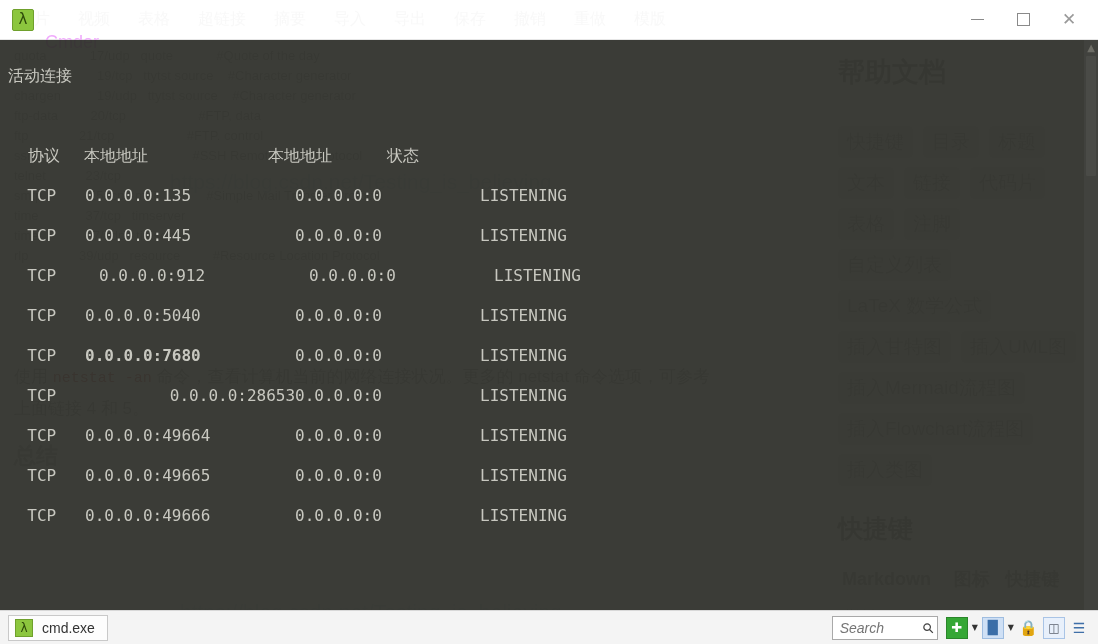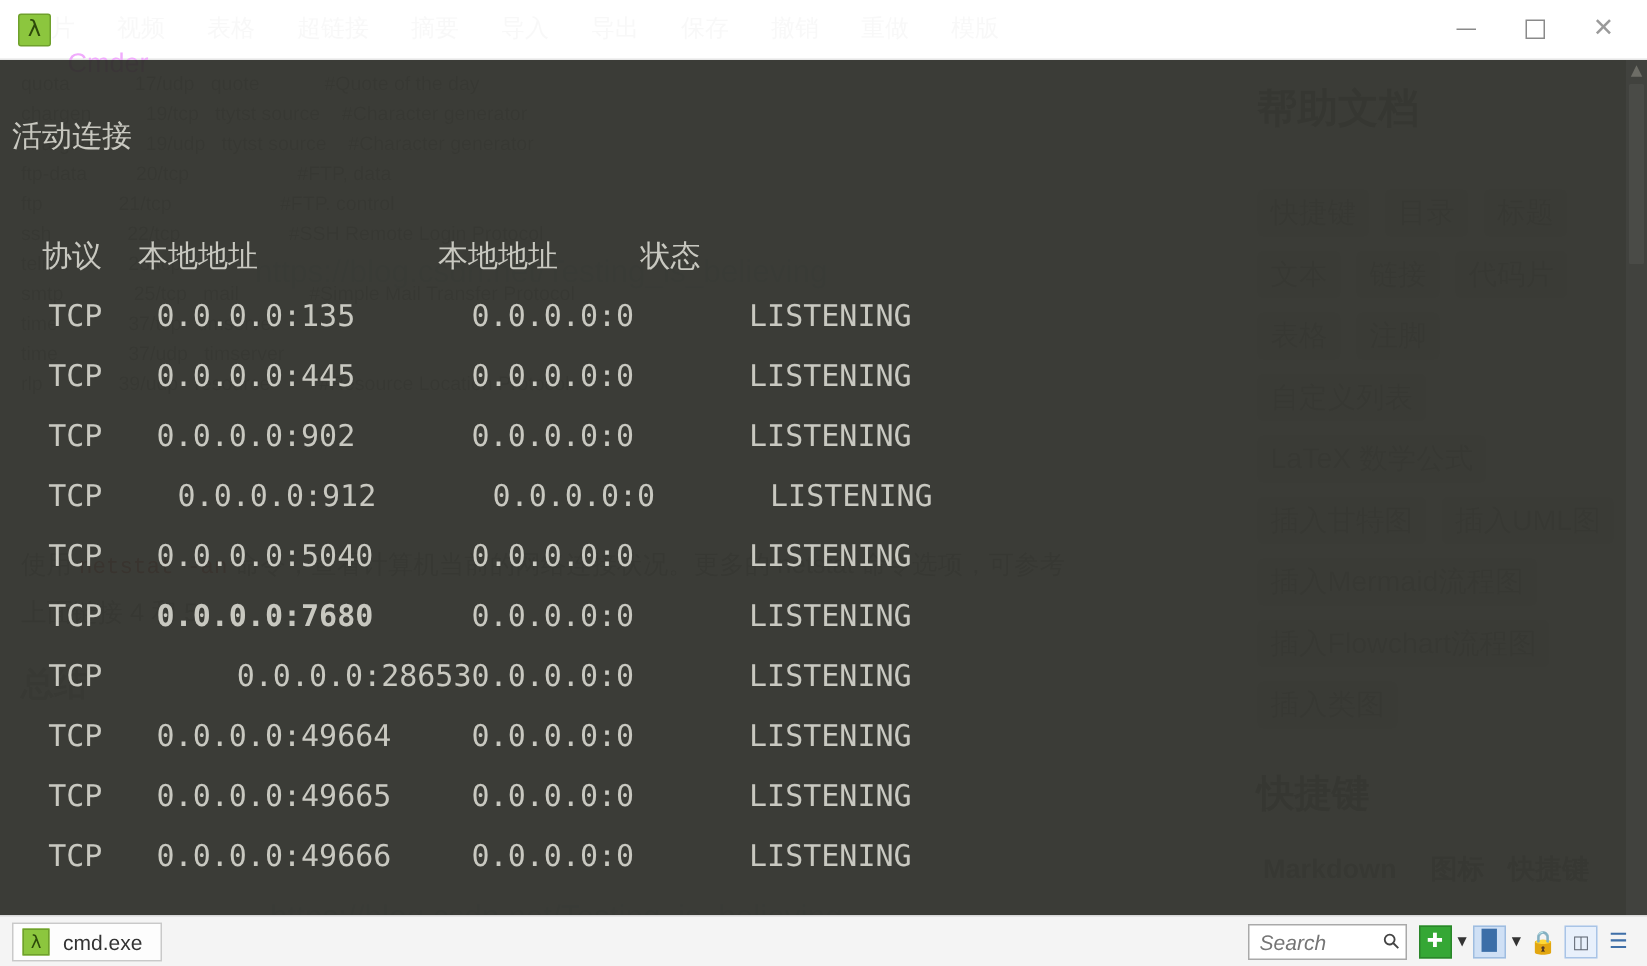--- a/index.html
+++ b/index.html
@@ -185,23 +185,23 @@
   
   .term-wrap {
     flex: 1;
     position: relative;
     background: rgba(44,45,40,0.93);
     overflow: hidden;
   }
   .term {
     position: absolute;
     inset: 0;
-    padding: 20px 0 0 8px;
+    padding: 6px 0 0 8px;
     font-family: "DejaVu Sans Mono", "Liberation Mono", monospace;
-    font-size: 20px;
+    font-size: 16px;
     line-height: 20px;
     color: #c8c8c0;
     white-space: pre;
   }
   .term .blank { display: block; height: 20px; }
   .term-line { display: block; }
   .scrollbar {
     position: absolute;
     top: 0; right: 0;
     width: 14px; bottom: 0;
@@ -393,21 +393,20 @@
       </div>
   </div>
 
   <div class="term-wrap">
     <div class="term">
 <span class="term-line">活动连接</span>
 <span class="blank"></span>
 <span class="term-line"><span style="display:inline-block;width:20px;"></span><span>协议</span><span style="display:inline-block;width:24px;"></span><span>本地地址</span><span style="display:inline-block;width:120px;"></span><span>本地地址</span><span style="display:inline-block;width:55px;"></span><span>状态</span></span>
 <span class="term-line">  <span>TCP</span>   <span style="display:inline-block;width:210px;">0.0.0.0:135</span><span style="display:inline-block;width:185px;">0.0.0.0:0</span><span>LISTENING</span></span>
 <span class="term-line">  <span>TCP</span>   <span style="display:inline-block;width:210px;">0.0.0.0:445</span><span style="display:inline-block;width:185px;">0.0.0.0:0</span><span>LISTENING</span></span>
-<span class="term-line">  <span>TCP</span>   <span style="display:inline-block;width:210px;">0.0.0.0:902</span><span style="display:inline-block;width:185px;">0.0.0.0:0</span><span>LISTENING</span></span>
 <span class="term-line">  <span>TCP</span>   <span style="display:inline-block;width:210px;margin-left:14px;">0.0.0.0:912</span><span style="display:inline-block;width:185px;">0.0.0.0:0</span><span>LISTENING</span></span>
 <span class="term-line">  <span>TCP</span>   <span style="display:inline-block;width:210px;">0.0.0.0:5040</span><span style="display:inline-block;width:185px;">0.0.0.0:0</span><span>LISTENING</span></span>
 <span class="term-line">  <span>TCP</span>   <span style="display:inline-block;width:210px;font-weight:bold;">0.0.0.0:7680</span><span style="display:inline-block;width:185px;">0.0.0.0:0</span><span>LISTENING</span></span>
 <span class="term-line">  <span>TCP</span>   <span style="display:inline-block;width:210px;text-align:right;">0.0.0.0:28653</span><span style="display:inline-block;width:185px;">0.0.0.0:0</span><span>LISTENING</span></span>
 <span class="term-line">  <span>TCP</span>   <span style="display:inline-block;width:210px;">0.0.0.0:49664</span><span style="display:inline-block;width:185px;">0.0.0.0:0</span><span>LISTENING</span></span>
 <span class="term-line">  <span>TCP</span>   <span style="display:inline-block;width:210px;">0.0.0.0:49665</span><span style="display:inline-block;width:185px;">0.0.0.0:0</span><span>LISTENING</span></span>
 <span class="term-line">  <span>TCP</span>   <span style="display:inline-block;width:210px;">0.0.0.0:49666</span><span style="display:inline-block;width:185px;">0.0.0.0:0</span><span>LISTENING</span></span>
 
 
 

